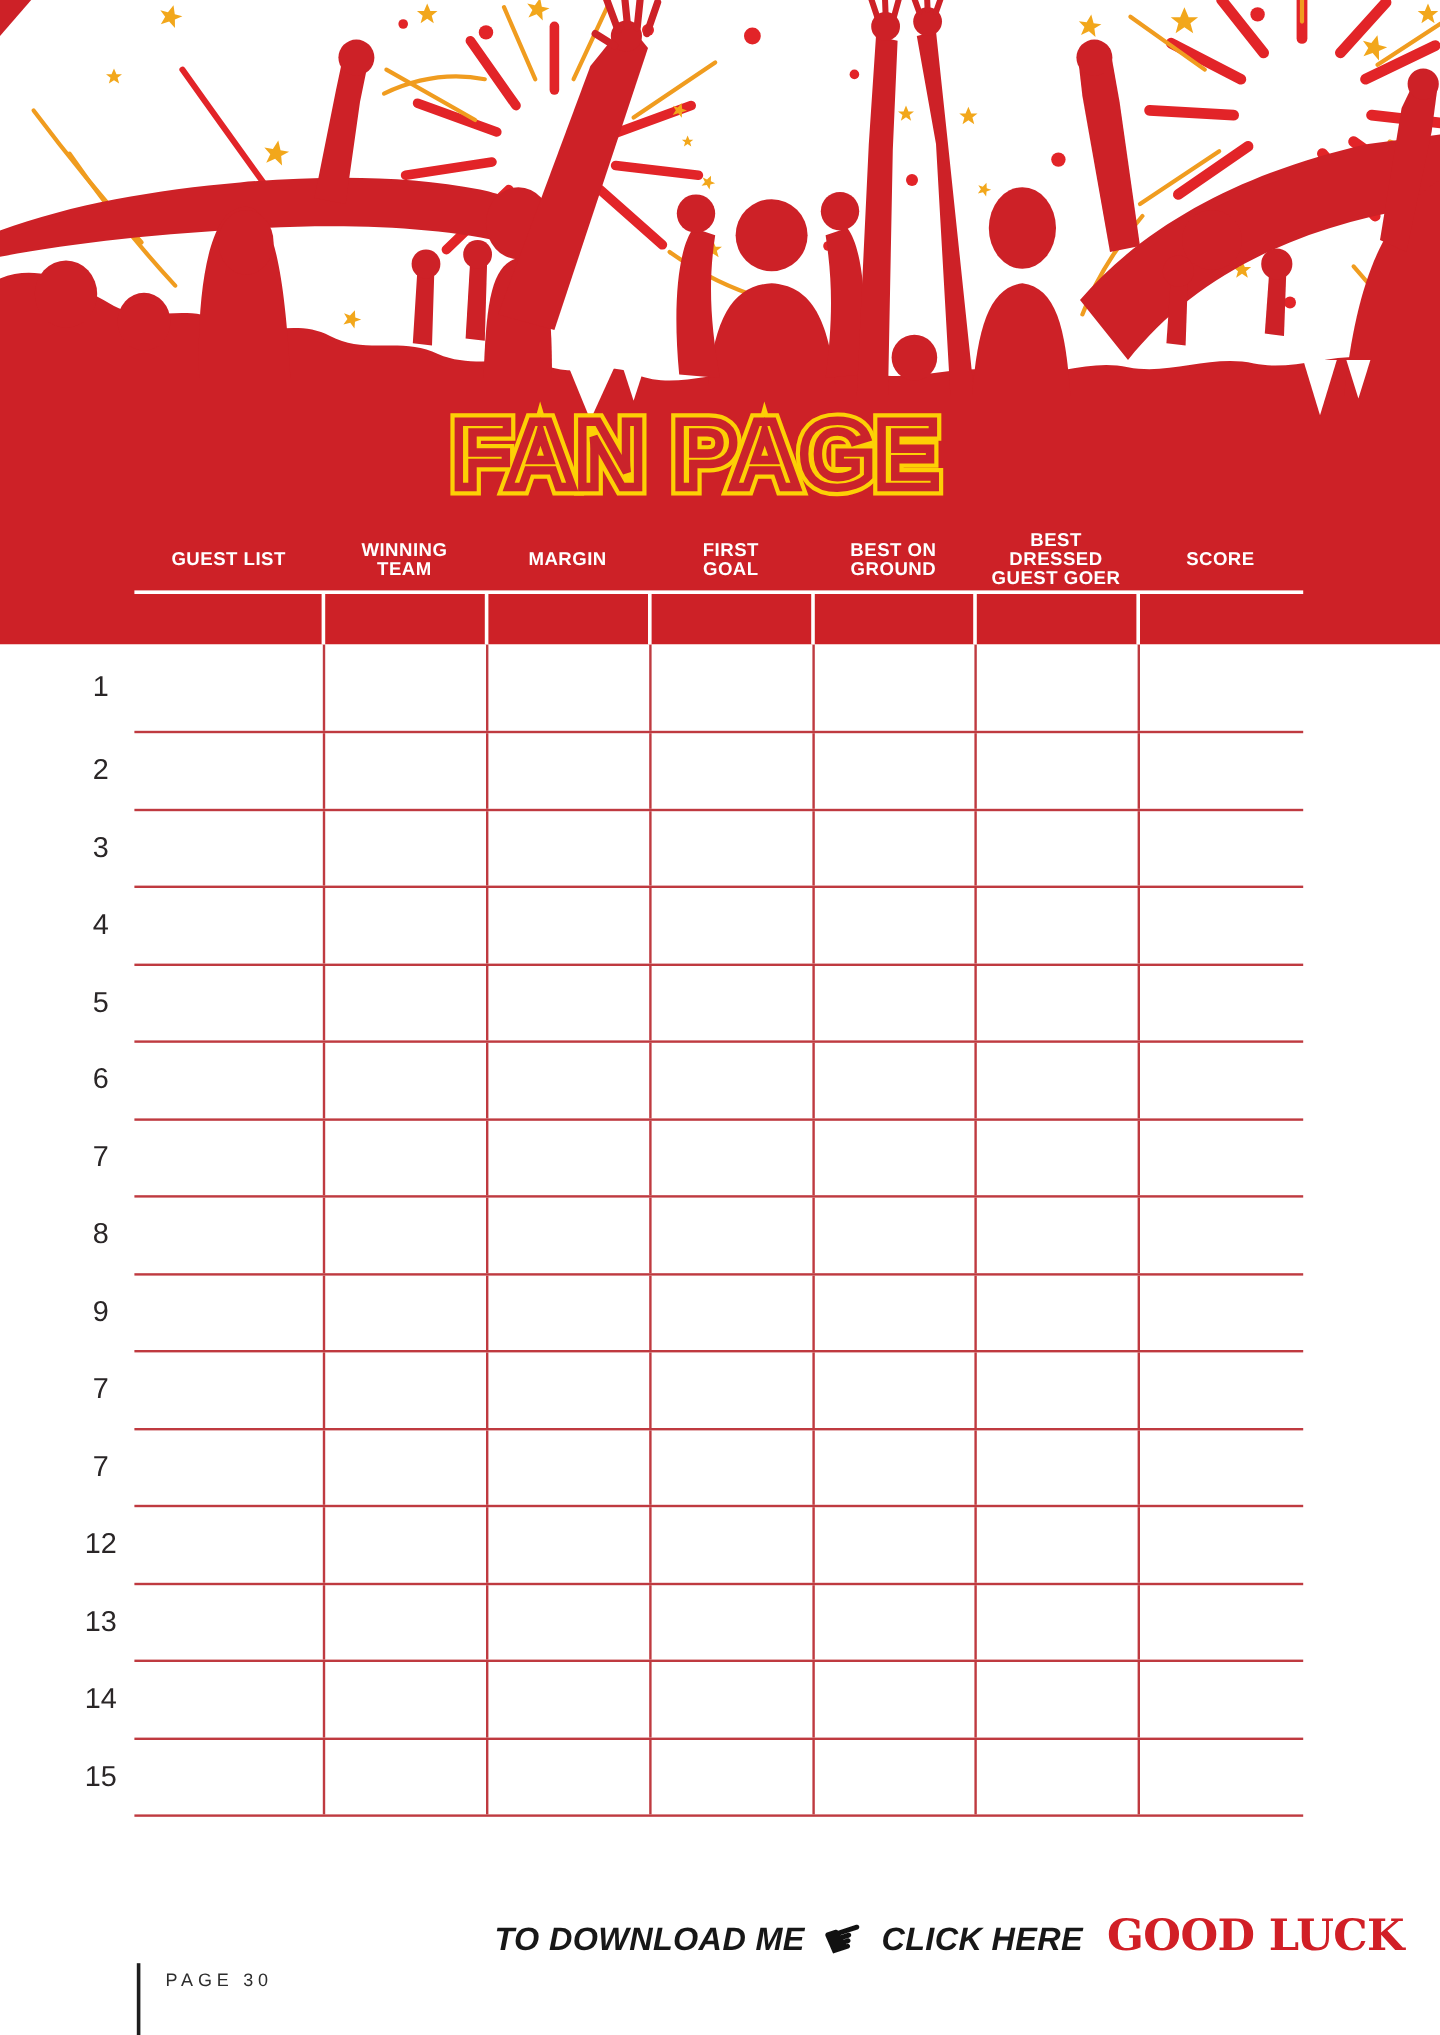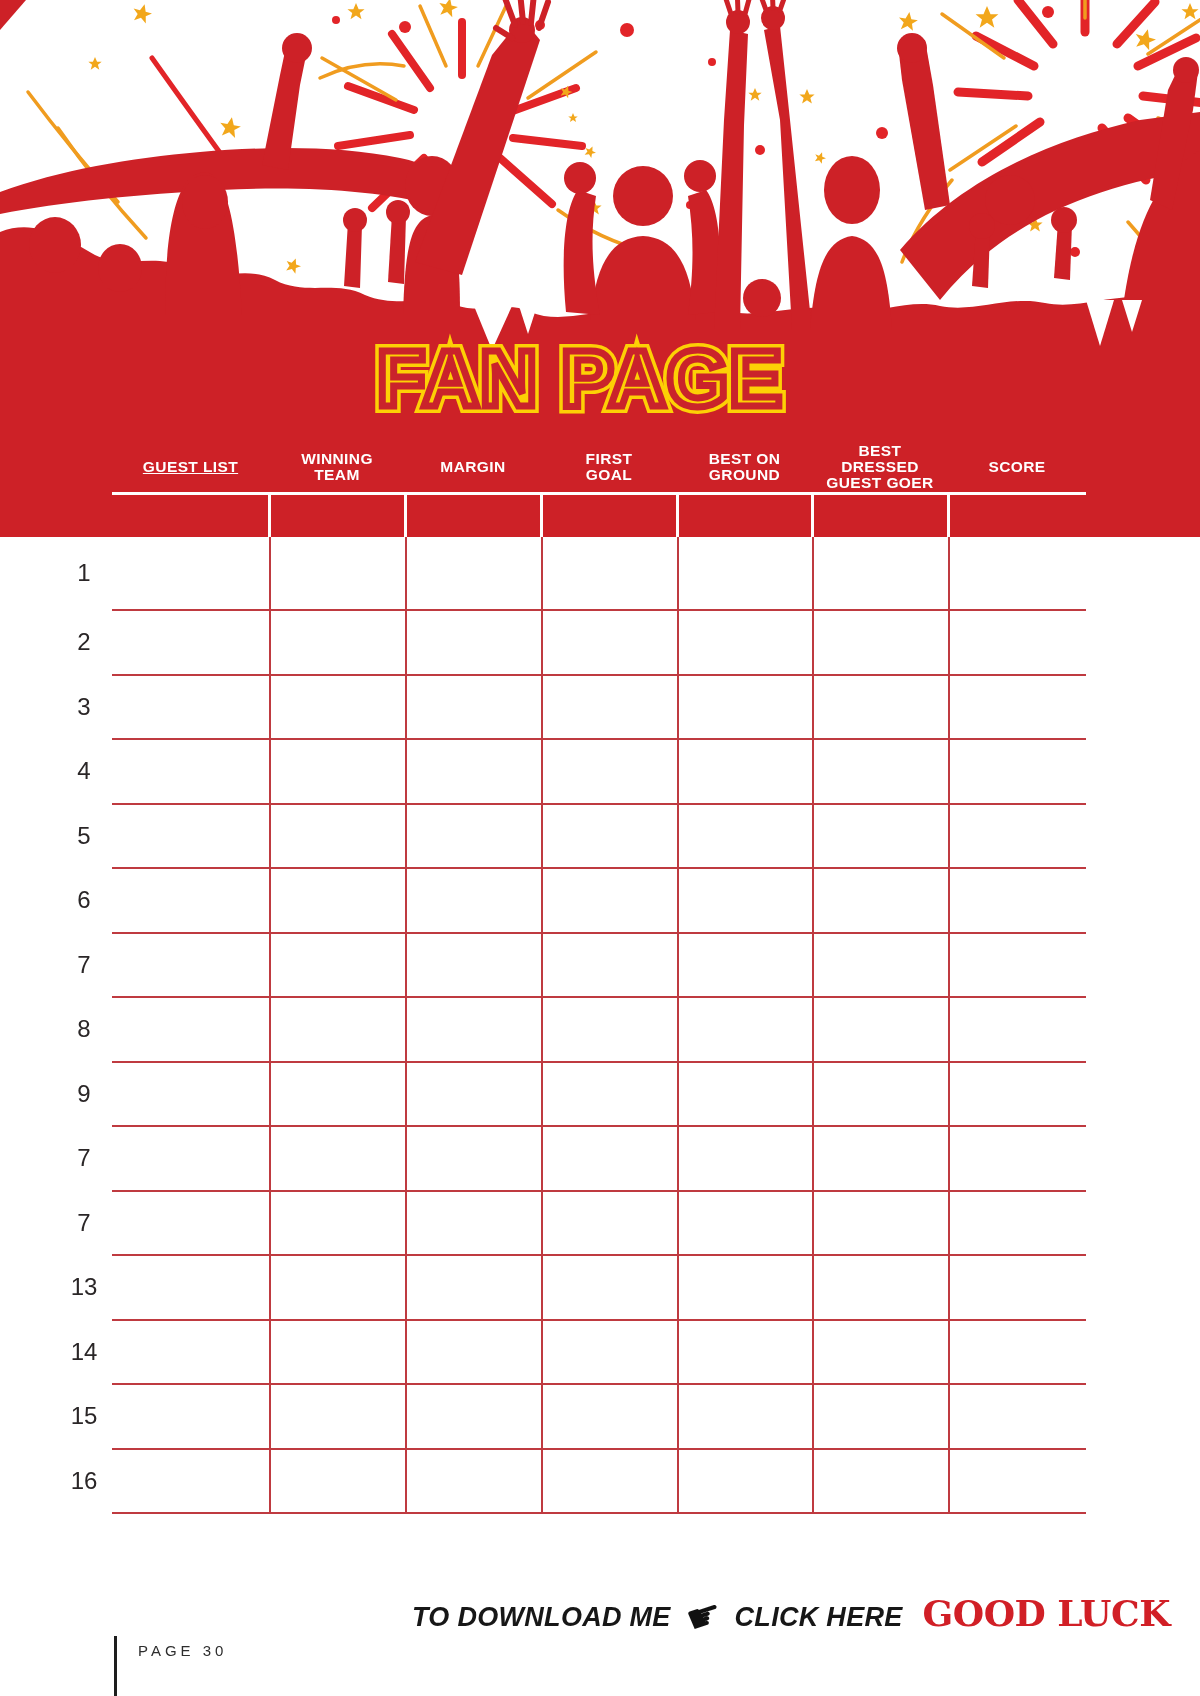--- a/index.html
+++ b/index.html
@@ -219,21 +219,21 @@
       <path d="M1122,300 L1132,332 L1142,300 Z"></path>
     </g>
   </svg>
 
   <h1 class="title">
     <span class="t-outer" aria-hidden="true">FAN PAGE</span>
     <span class="t-core">FAN PAGE</span>
   </h1>
 
   <div class="cols">
-      <div class="col" style="width: 157px; text-decoration: underline;">GUEST LIST</div>
+      <div class="col" style="width: 157px;">GUEST LIST</div>
       <div class="col" style="width: 136px;">WINNING
 TEAM</div>
       <div class="col" style="width: 136px;">MARGIN</div>
       <div class="col" style="width: 136px;">FIRST
 GOAL</div>
       <div class="col" style="width: 135px;">BEST ON
 GROUND</div>
       <div class="col" style="width: 136px;">BEST
 DRESSED
 GUEST GOER</div>
@@ -346,20 +346,30 @@
         <span class="num">7</span>
         <div class="cell c0" style="width: 157px;"></div>
         <div class="cell" style="width: 136px;"></div>
         <div class="cell" style="width: 136px;"></div>
         <div class="cell" style="width: 136px;"></div>
         <div class="cell" style="width: 135px;"></div>
         <div class="cell" style="width: 136px;"></div>
         <div class="cell" style="width: 138px;"></div>
       </div>
       <div class="row">
+        <span class="num">12</span>
+        <div class="cell c0" style="width: 157px;"></div>
+        <div class="cell" style="width: 136px;"></div>
+        <div class="cell" style="width: 136px;"></div>
+        <div class="cell" style="width: 136px;"></div>
+        <div class="cell" style="width: 135px;"></div>
+        <div class="cell" style="width: 136px;"></div>
+        <div class="cell" style="width: 138px;"></div>
+      </div>
+      <div class="row">
         <span class="num">13</span>
         <div class="cell c0" style="width: 157px;"></div>
         <div class="cell" style="width: 136px;"></div>
         <div class="cell" style="width: 136px;"></div>
         <div class="cell" style="width: 136px;"></div>
         <div class="cell" style="width: 135px;"></div>
         <div class="cell" style="width: 136px;"></div>
         <div class="cell" style="width: 138px;"></div>
       </div>
       <div class="row">
@@ -367,30 +377,20 @@
         <div class="cell c0" style="width: 157px;"></div>
         <div class="cell" style="width: 136px;"></div>
         <div class="cell" style="width: 136px;"></div>
         <div class="cell" style="width: 136px;"></div>
         <div class="cell" style="width: 135px;"></div>
         <div class="cell" style="width: 136px;"></div>
         <div class="cell" style="width: 138px;"></div>
       </div>
       <div class="row">
         <span class="num">15</span>
-        <div class="cell c0" style="width: 157px;"></div>
-        <div class="cell" style="width: 136px;"></div>
-        <div class="cell" style="width: 136px;"></div>
-        <div class="cell" style="width: 136px;"></div>
-        <div class="cell" style="width: 135px;"></div>
-        <div class="cell" style="width: 136px;"></div>
-        <div class="cell" style="width: 138px;"></div>
-      </div>
-      <div class="row">
-        <span class="num">16</span>
         <div class="cell c0" style="width: 157px;"></div>
         <div class="cell" style="width: 136px;"></div>
         <div class="cell" style="width: 136px;"></div>
         <div class="cell" style="width: 136px;"></div>
         <div class="cell" style="width: 135px;"></div>
         <div class="cell" style="width: 136px;"></div>
         <div class="cell" style="width: 138px;"></div>
       </div>
     </div>
 

